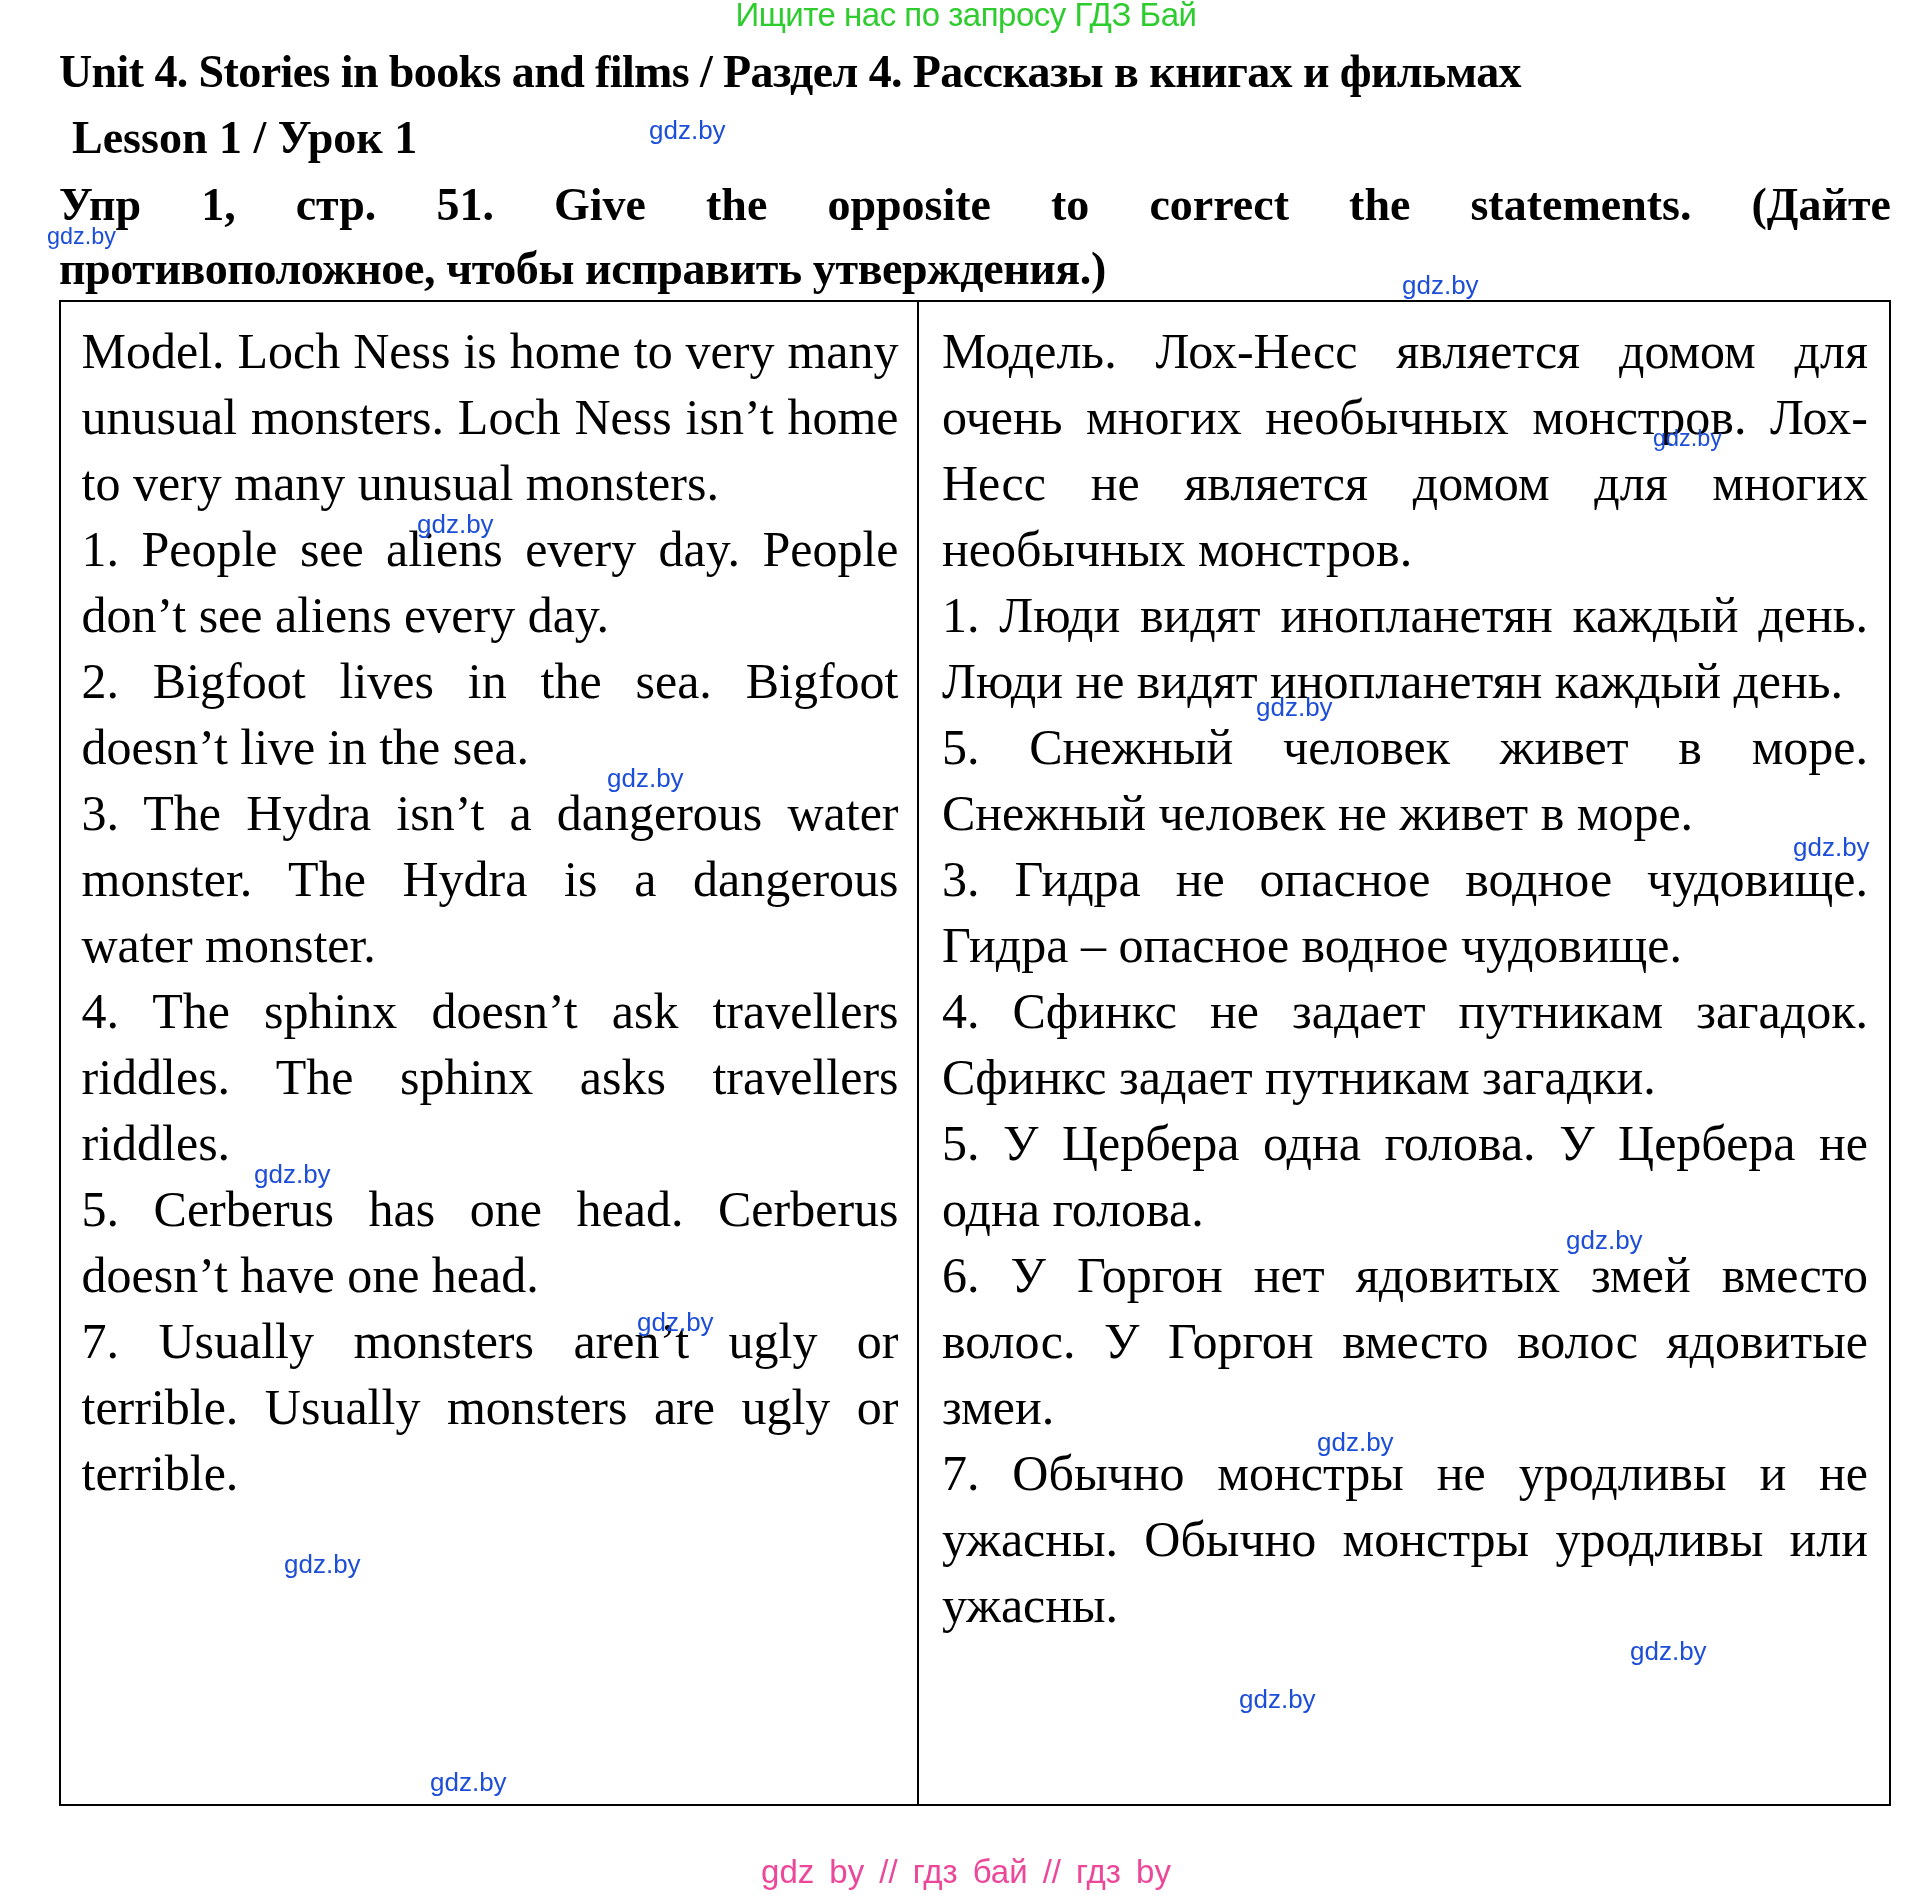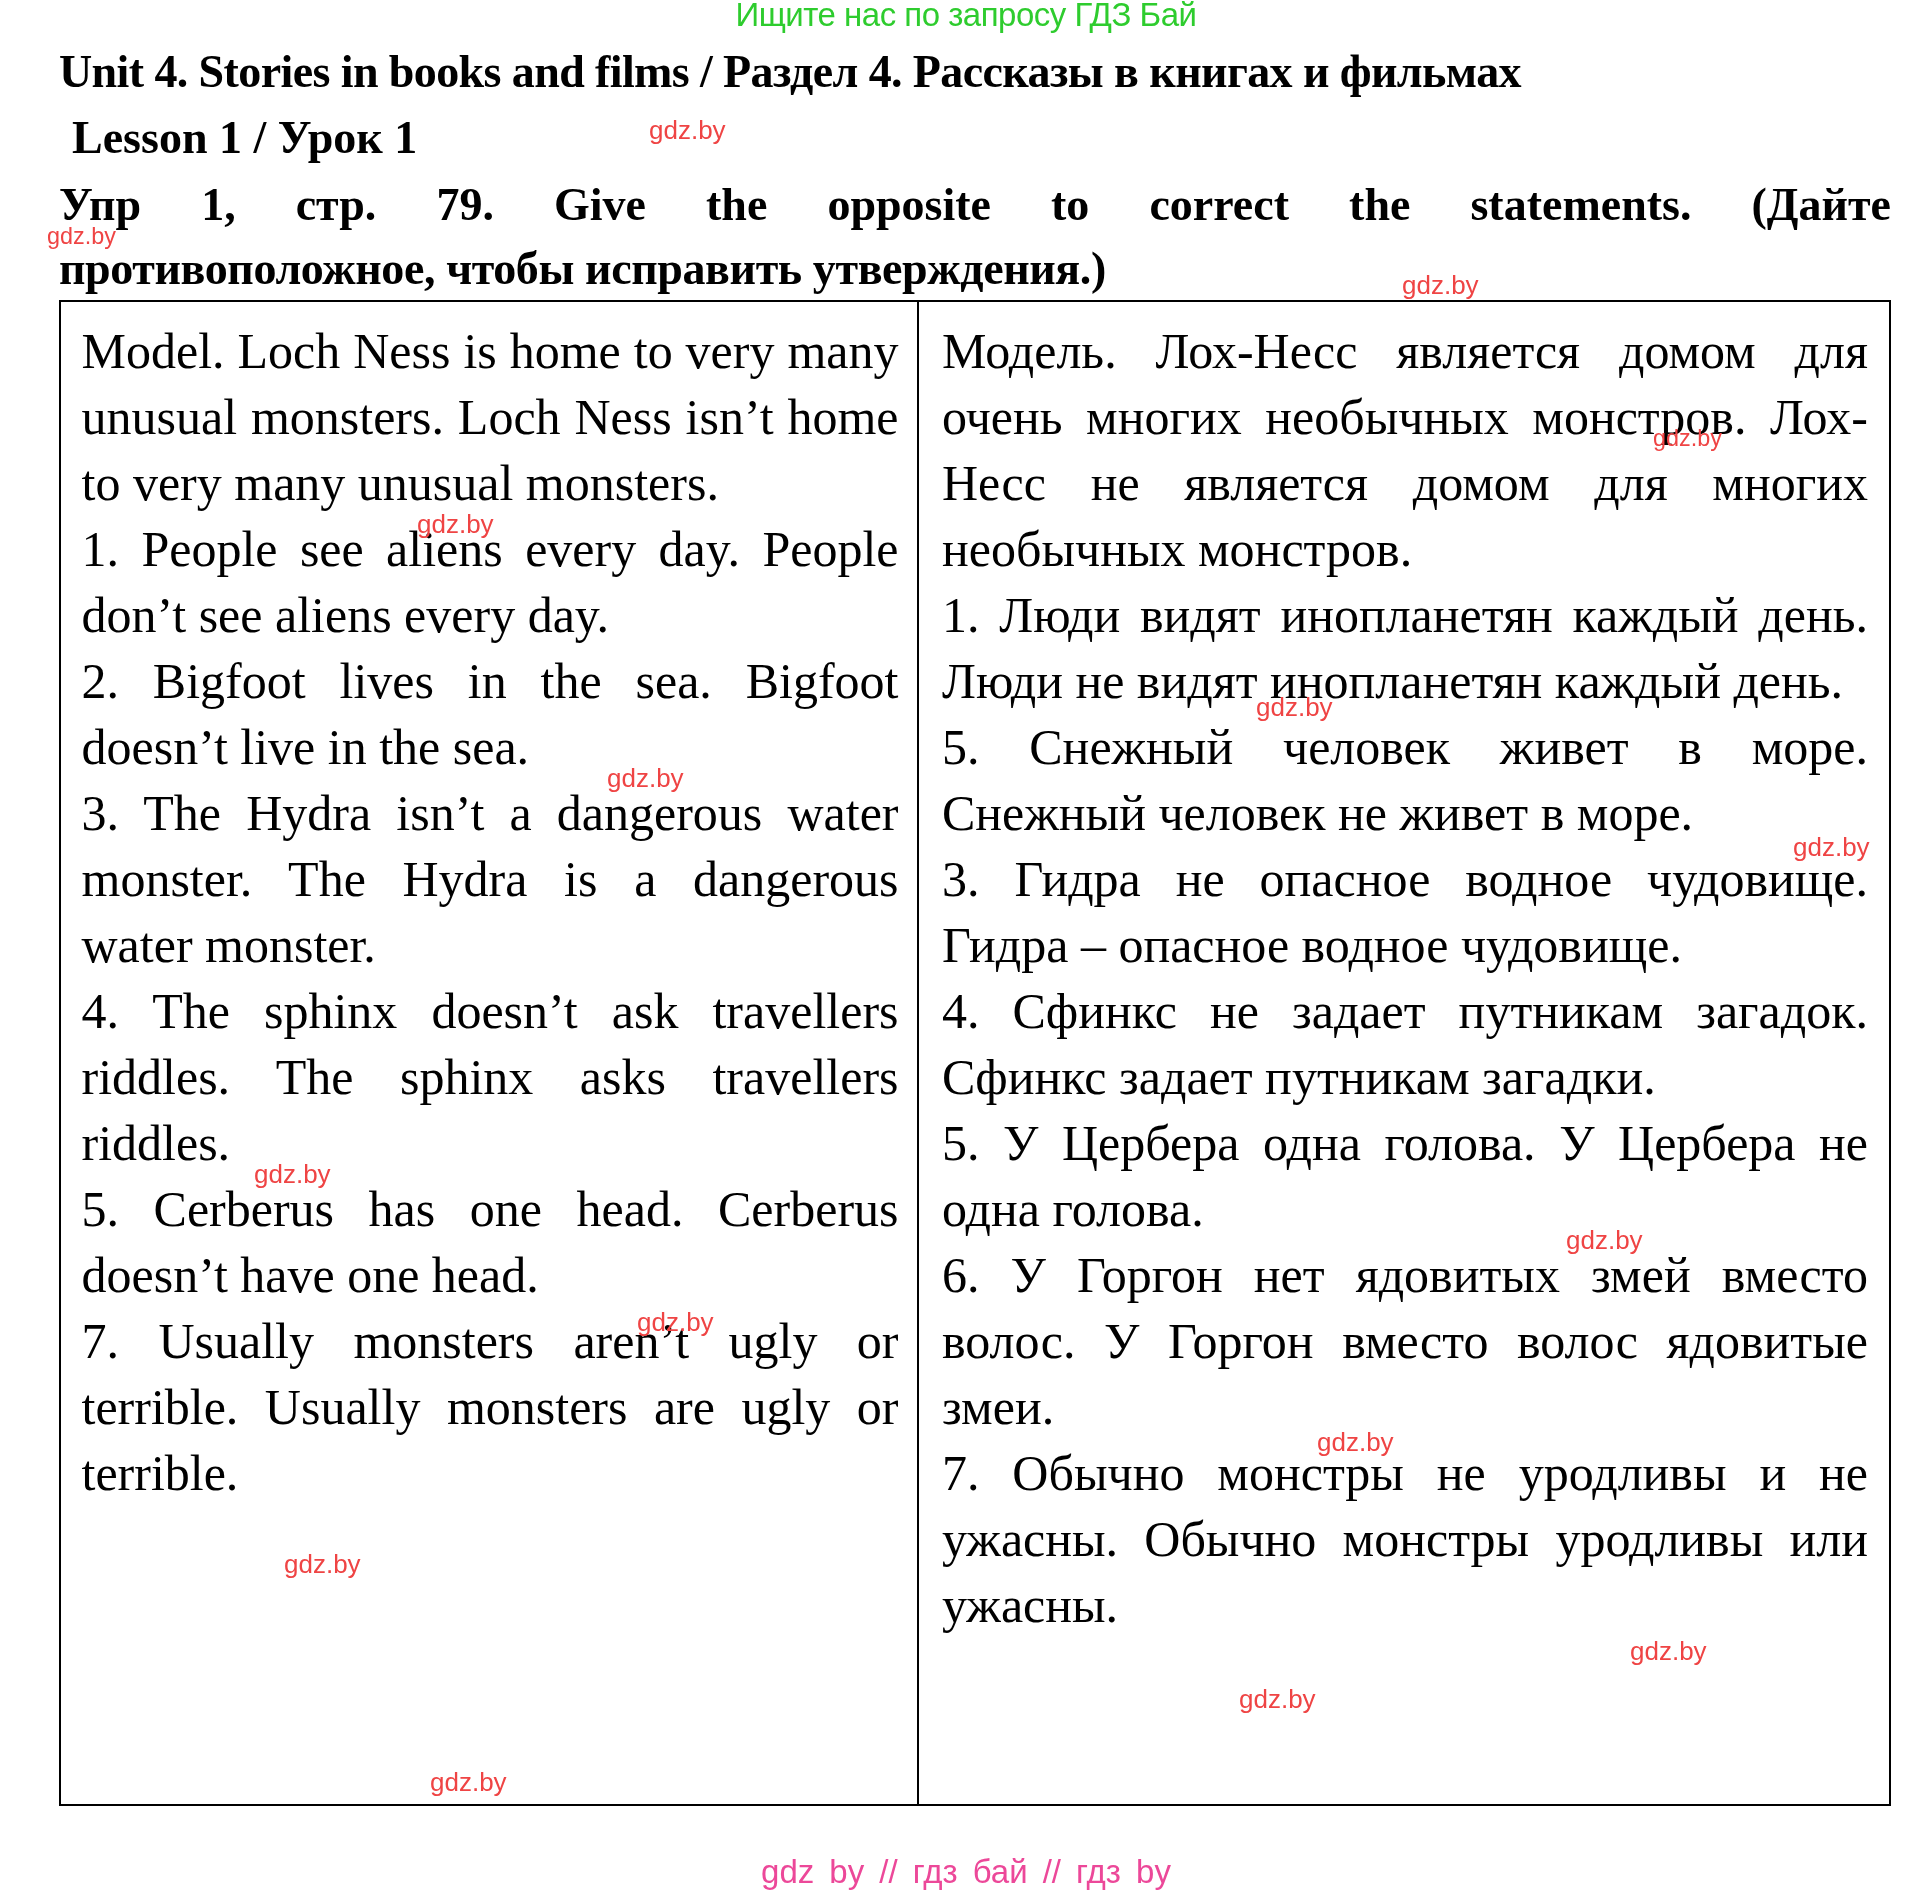--- a/index.html
+++ b/index.html
@@ -3,37 +3,37 @@
 <meta charset="utf-8">
 <style>
   html, body { margin: 0; padding: 0; background: #ffffff; }
   body { width: 1932px; height: 1898px; position: relative; overflow: hidden; font-family: "Liberation Serif", serif; color: #000; }
   .banner { position: absolute; top: -3.9px; left: 0; width: 1932px; text-align: center; font-family: "Liberation Sans", sans-serif; font-size: 33px; color: #2ecc2e; letter-spacing: -0.5px; }
   .h { position: absolute; left: 59px; width: 1832px; font-weight: bold; font-size: 46px; line-height: 62px; white-space: nowrap; }
   .h1 { top: 41px; letter-spacing: -0.6px; }
   .h2 { top: 107px; margin-left: 13px; }
   .h3 { top: 174px; text-align: justify; text-align-last: justify; white-space: normal; }
   .h4 { top: 238px; letter-spacing: -0.4px; }
-  .wm { position: absolute; font-family: "Liberation Sans", sans-serif; font-size: 26px; color: #ef4444; }
+  .wm { position: absolute; font-family: "Liberation Sans", sans-serif; font-size: 26px; color: #1d4ed8; }
   .tbl { position: absolute; left: 59px; top: 300px; width: 1832px; height: 1506px; border: 2.9px solid #000; box-sizing: border-box; }
   .divider { position: absolute; left: 856px; top: 0; bottom: 0; width: 2px; background: #000; }
   .col { position: absolute; top: 16px; font-size: 50px; line-height: 66px; text-align: justify; }
   .col-left { left: 20.5px; width: 817px; }
   .col-right { left: 881px; width: 926px; font-family: Liberation Serif, serif; }
   .col p { margin: 0; }
   .footer { position: absolute; top: 1853px; left: 0; width: 1932px; text-align: center; font-family: "Liberation Sans", sans-serif; font-size: 33px; color: #ec4899; word-spacing: 5.9px; }
 </style>
 </head>
 <body>
 
 <div class="banner">Ищите нас по запросу ГДЗ Бай</div>
 
 <div class="h h1">Unit 4. Stories in books and films / Раздел 4. Рассказы в книгах и фильмах</div>
 <div class="h h2">Lesson 1 / Урок 1</div>
-<div class="h h3">Упр 1, стр. 79. Give the opposite to correct the statements. (Дайте</div>
+<div class="h h3">Упр 1, стр. 51. Give the opposite to correct the statements. (Дайте</div>
 <div class="h h4">противоположное, чтобы исправить утверждения.)</div>
 
 <span class="wm" style="left:649px;top:115px">gdz.by</span>
 <span class="wm" style="left:47px;top:223px;font-size:23.4px">gdz.by</span>
 <span class="wm" style="left:1402px;top:270px">gdz.by</span>
 
 <div class="tbl">
   <div class="divider"></div>
   <div class="col col-left">
     <p>Model. Loch Ness is home to very many unusual monsters. Loch Ness isn’t home to very many unusual monsters.</p>

